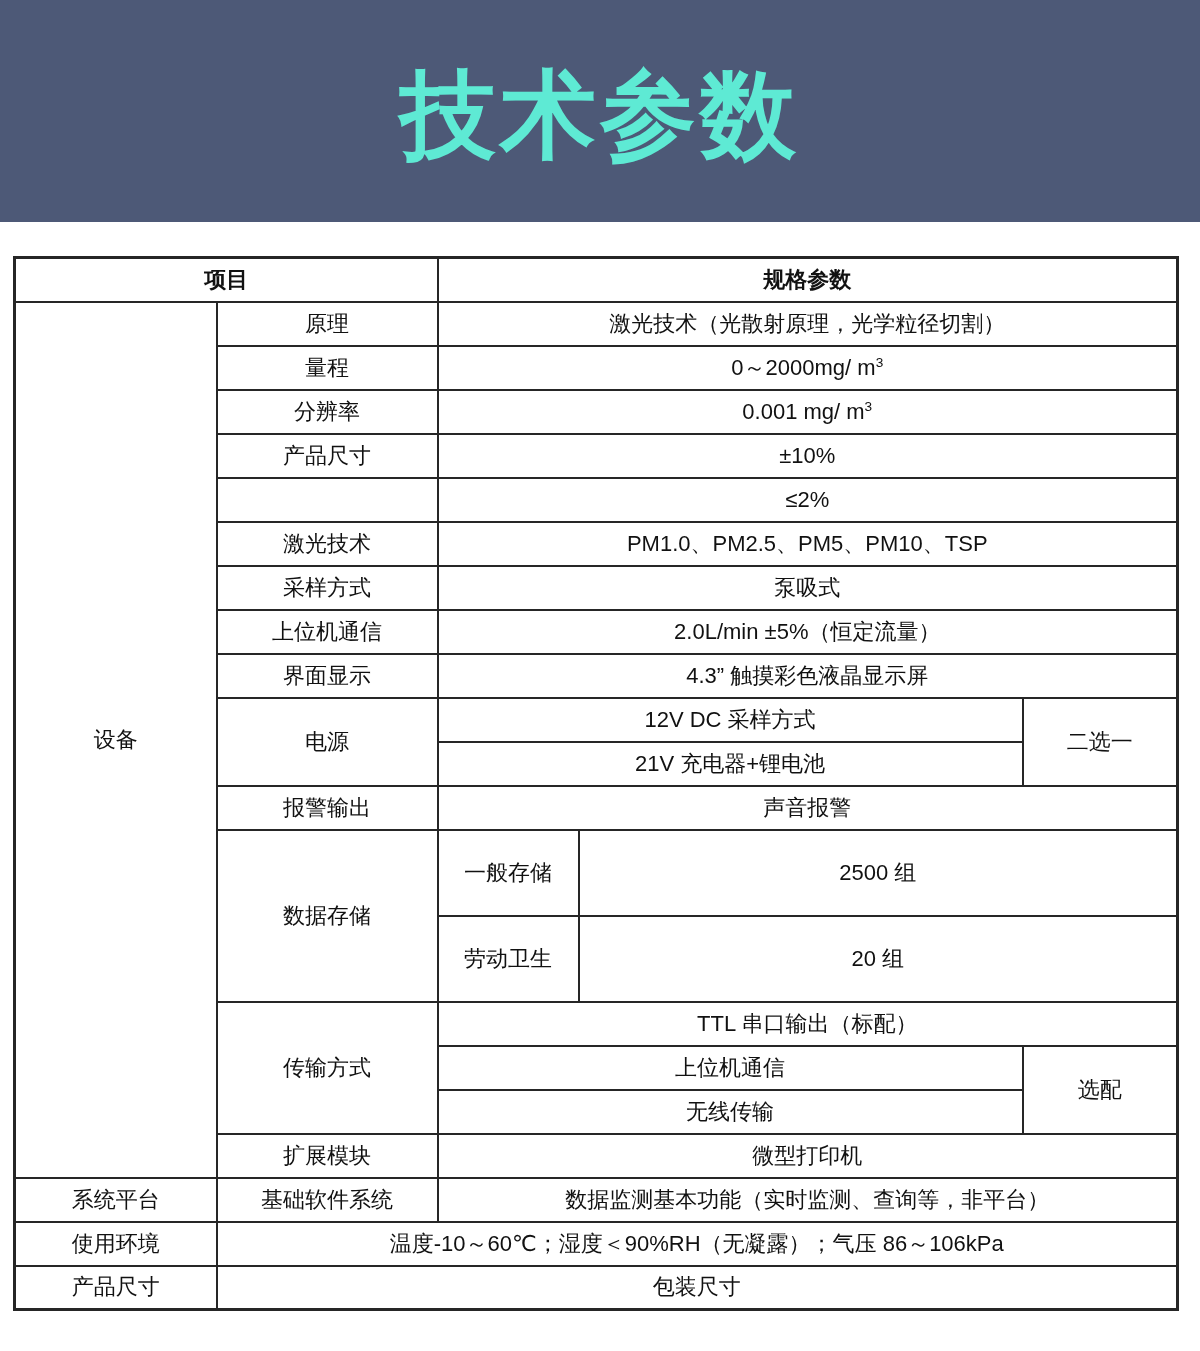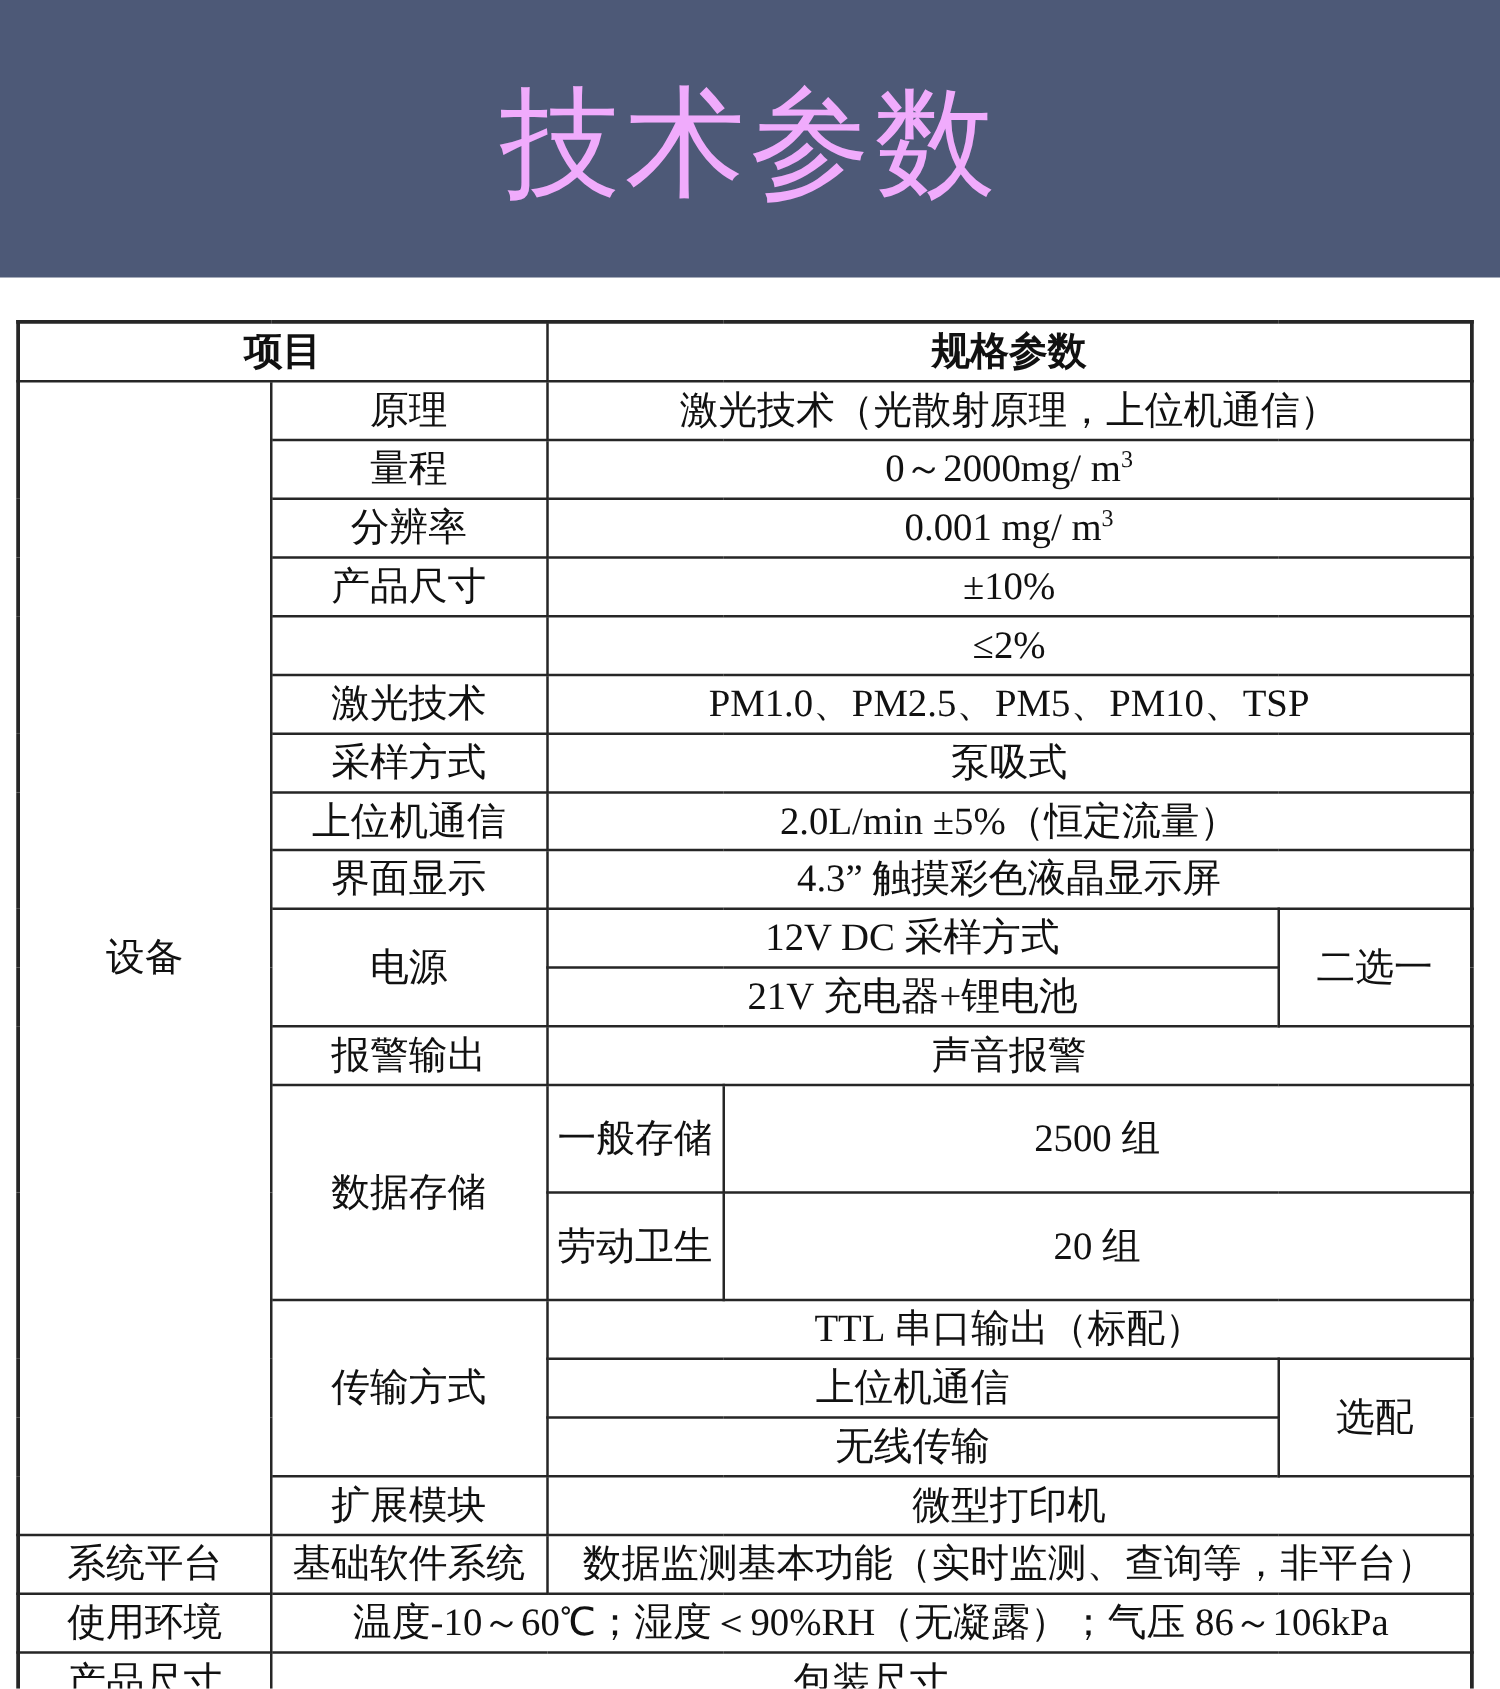--- a/index.html
+++ b/index.html
@@ -18,45 +18,44 @@
   }
   .banner {
     width: 1200px;
     height: 222px;
     background: #4d5977;
     display: flex;
     align-items: center;
     justify-content: center;
   }
   .banner-title {
-    color: #f0abfc;
+    color: #5eead4;
     font-size: 96px;
-    font-weight: 400;
+    font-weight: 700;
     letter-spacing: 4px;
     line-height: 1;
     padding-top: 8px;
   }
   table.spec {
     border-collapse: collapse;
     table-layout: fixed;
     width: 1163px;
     margin: 34px 0 0 13px;
     border: 3px solid #262626;
   }
   table.spec td {
     border: 2px solid #262626;
     text-align: center;
     vertical-align: middle;
-    font-size: 31px;
+    font-size: 22px;
     color: #111111;
     padding: 0 6px;
     line-height: 1.45;
     overflow: hidden;
     word-break: break-all;
-    font-family: Liberation Serif, serif;
   }
   tr.r  { height: 44px; }
   tr.rt { height: 86px; }
   td.bold { font-weight: 700; }
   td.narrow { padding: 0 17px; }
   sup { font-size: 0.62em; }
 </style>
 </head>
 <body>
 
@@ -77,21 +76,21 @@
 
     <tbody>
         <tr class="r">
       <td colspan="2" class="bold">项目</td>
       <td colspan="3" class="bold">规格参数</td>
     </tr>
 
     <tr class="r">
       <td rowspan="18">设备</td>
       <td>原理</td>
-      <td colspan="3">激光技术（光散射原理，上位机通信）</td>
+      <td colspan="3">激光技术（光散射原理，光学粒径切割）</td>
     </tr>
 
     <tr class="r">
       <td>量程</td>
       <td colspan="3"><span>0～2000mg/ m</span><sup>3</sup></td>
     </tr>
 
     <tr class="r">
       <td>分辨率</td>
       <td colspan="3"><span>0.001 mg/ m</span><sup>3</sup></td>

